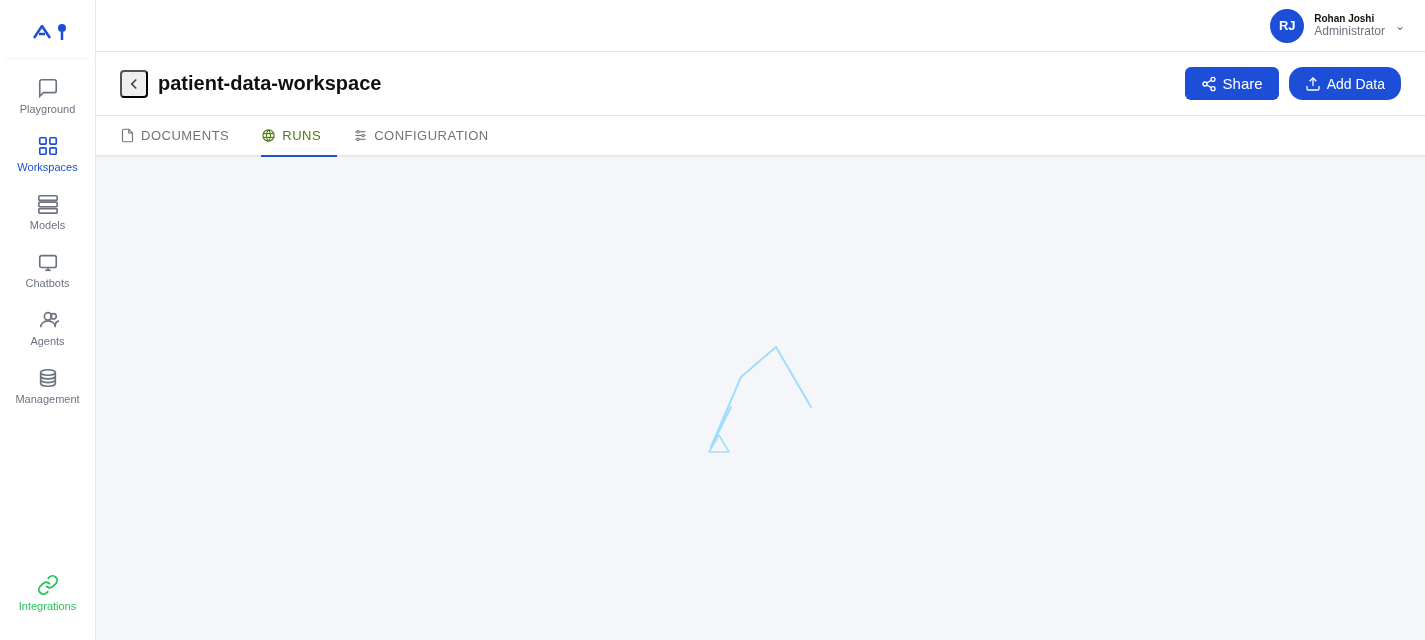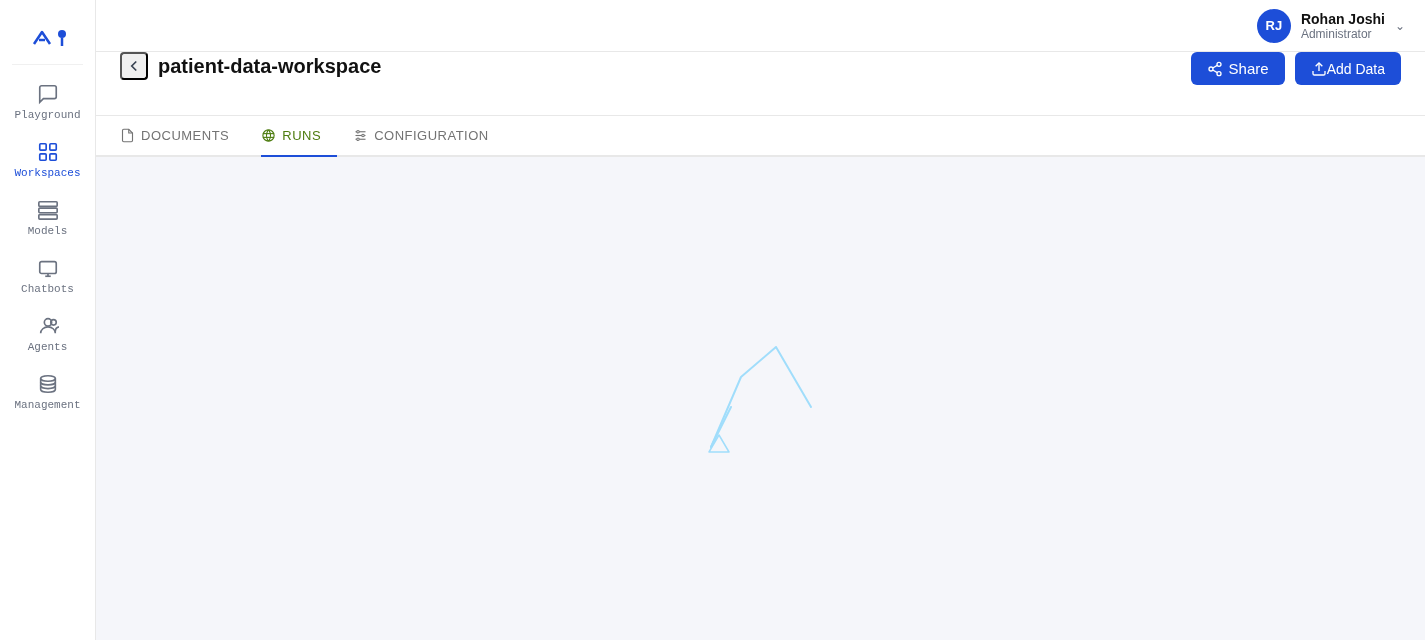--- a/index.html
+++ b/index.html
@@ -6,23 +6,22 @@
     body { font-family: -apple-system, BlinkMacSystemFont, 'Segoe UI', sans-serif; background: #f5f6fa; display: flex; height: 640px; width: 1425px; overflow: hidden; }
 
     
     .sidebar {
       width: 96px;
       background: #fff;
       border-right: 1px solid #e8e8e8;
       display: flex;
       flex-direction: column;
       align-items: center;
-      padding: 12px;
+      padding: 6px;
       z-index: 10;
-      font-family: Liberation Mono, monospace;
     }
     .sidebar-logo {
       width: 100%;
       display: flex;
       justify-content: center;
       align-items: center;
       padding: 12px 0;
       border-bottom: 1px solid #f0f0f0;
     }
     .sidebar-logo svg { width: 44px; height: 28px; }
@@ -66,31 +65,31 @@
     .avatar {
       width: 34px; height: 34px;
       border-radius: 50%;
       background: #4ade80;
       color: #fff;
       font-size: 13px;
       font-weight: 600;
       display: flex; align-items: center; justify-content: center;
     }
     .user-text { display: flex; flex-direction: column; align-items: flex-start; }
-    .user-name { font-size: 14px; font-weight: 600; color: #111; }
+    .user-name { font-size: 10px; font-weight: 600; color: #111; }
     .user-role { font-size: 12px; color: #6b7280; }
     .chevron-icon { color: #6b7280; font-size: 12px; }
 
     
     .page-header {
       background: #fff;
       border-bottom: 1px solid #e8e8e8;
       padding: 0 24px;
       display: flex;
-      align-items: flex-start;
+      align-items: center;
       justify-content: space-between;
       height: 64px;
     }
     .page-title-area { display: flex; align-items: center; gap: 10px; }
     .back-btn {
       width: 28px; height: 28px;
       display: flex; align-items: center; justify-content: center;
       cursor: pointer;
       color: #374151;
       border-radius: 4px;
@@ -98,23 +97,23 @@
     .page-title { font-size: 20px; font-weight: 600; color: #111; }
     .header-actions { display: flex; gap: 10px; }
     .btn-share {
       display: flex; align-items: center; gap: 6px;
       background: #1d4ed8; color: #fff;
       border: none; border-radius: 6px;
       padding: 8px 16px; font-size: 15px; font-weight: 500;
       cursor: pointer;
     }
     .btn-add-data {
-      display: flex; align-items: center; 
+      display: flex; align-items: center; gap: 6px;
       background: #1d4ed8; color: #fff;
-      border: none; border-radius: 6px;
+      border: none; border-radius: 14px;
       padding: 8px 16px; font-size: 14px; font-weight: 500;
       cursor: pointer;
     }
 
     
     .tabs {
       background: #fff;
       padding: 0 24px;
       display: flex;
       align-items: center;
@@ -213,20 +212,29 @@
       <svg viewBox="0 0 24 24" fill="none" stroke="currentColor" stroke-width="1.8">
         <ellipse cx="12" cy="6" rx="8" ry="3"></ellipse>
         <path d="M4 6v4c0 1.66 3.58 3 8 3s8-1.34 8-3V6"></path>
         <path d="M4 10v4c0 1.66 3.58 3 8 3s8-1.34 8-3v-4"></path>
         <path d="M4 14v4c0 1.66 3.58 3 8 3s8-1.34 8-3v-4"></path>
       </svg>
       <span>Management</span>
     </div>
   </div>
 
+  <div class="sidebar-bottom">
+    <div class="sidebar-item">
+      <svg viewBox="0 0 24 24" fill="none" stroke="#22c55e" stroke-width="2">
+        <path d="M10 13a5 5 0 0 0 7.54.54l3-3a5 5 0 0 0-7.07-7.07l-1.72 1.71"></path>
+        <path d="M14 11a5 5 0 0 0-7.54-.54l-3 3a5 5 0 0 0 7.07 7.07l1.71-1.71"></path>
+      </svg>
+      <span style="color:#22c55e;font-size:11px;">Integrations</span>
+    </div>
+  </div>
 </div>
 
 <div class="main">
 
   <div class="top-header">
     <div class="user-info">
       <div class="avatar" style="background: #1d4ed8;">RJ</div>
       <div class="user-text">
         <span class="user-name">Rohan Joshi</span>
         <span class="user-role">Administrator</span>

